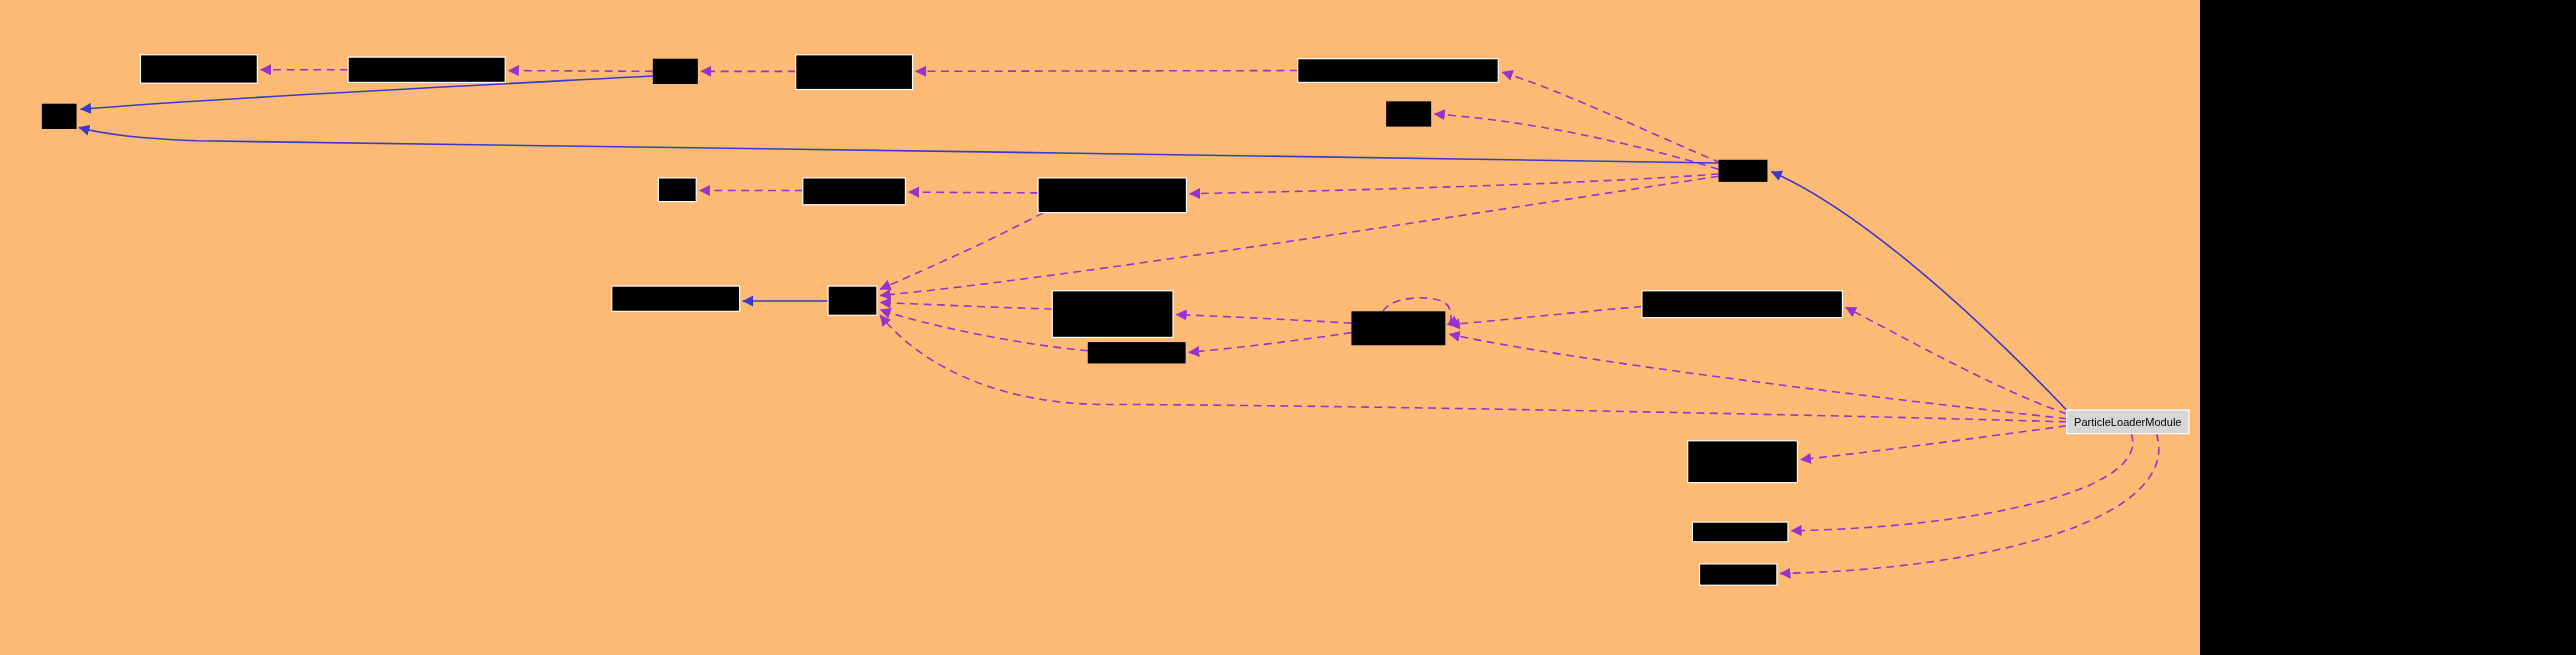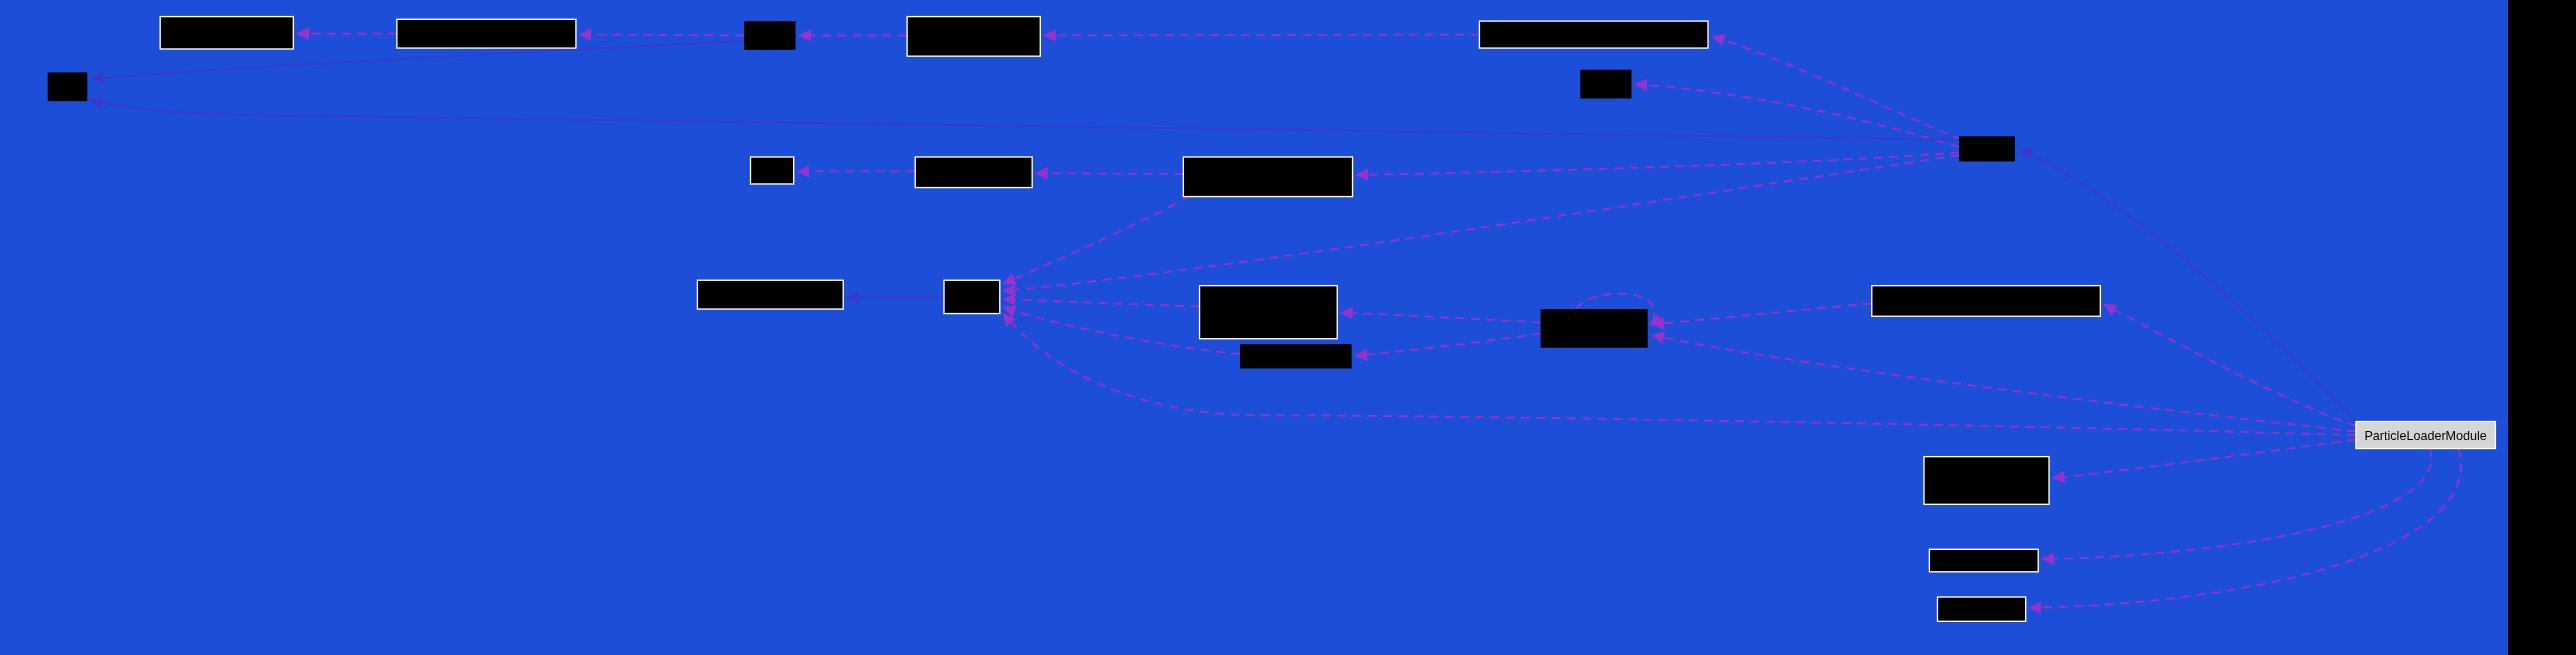--- a/index.html
+++ b/index.html
@@ -3,23 +3,23 @@
 <meta charset="utf-8">
 <style>
   html, body {
     margin: 0;
     padding: 0;
     background: #000000;
     font-family: "Liberation Sans", sans-serif;
   }
   .stage {
     position: relative;
-    width: 2508px;
+    width: 2200px;
     height: 655px;
-    background: #1d4ed8;
+    background: #fdba74;
     overflow: hidden;
   }
   .stage svg {
     position: absolute;
     top: 0;
     left: 0;
     width: 100%;
     height: 100%;
     display: block;
   }

